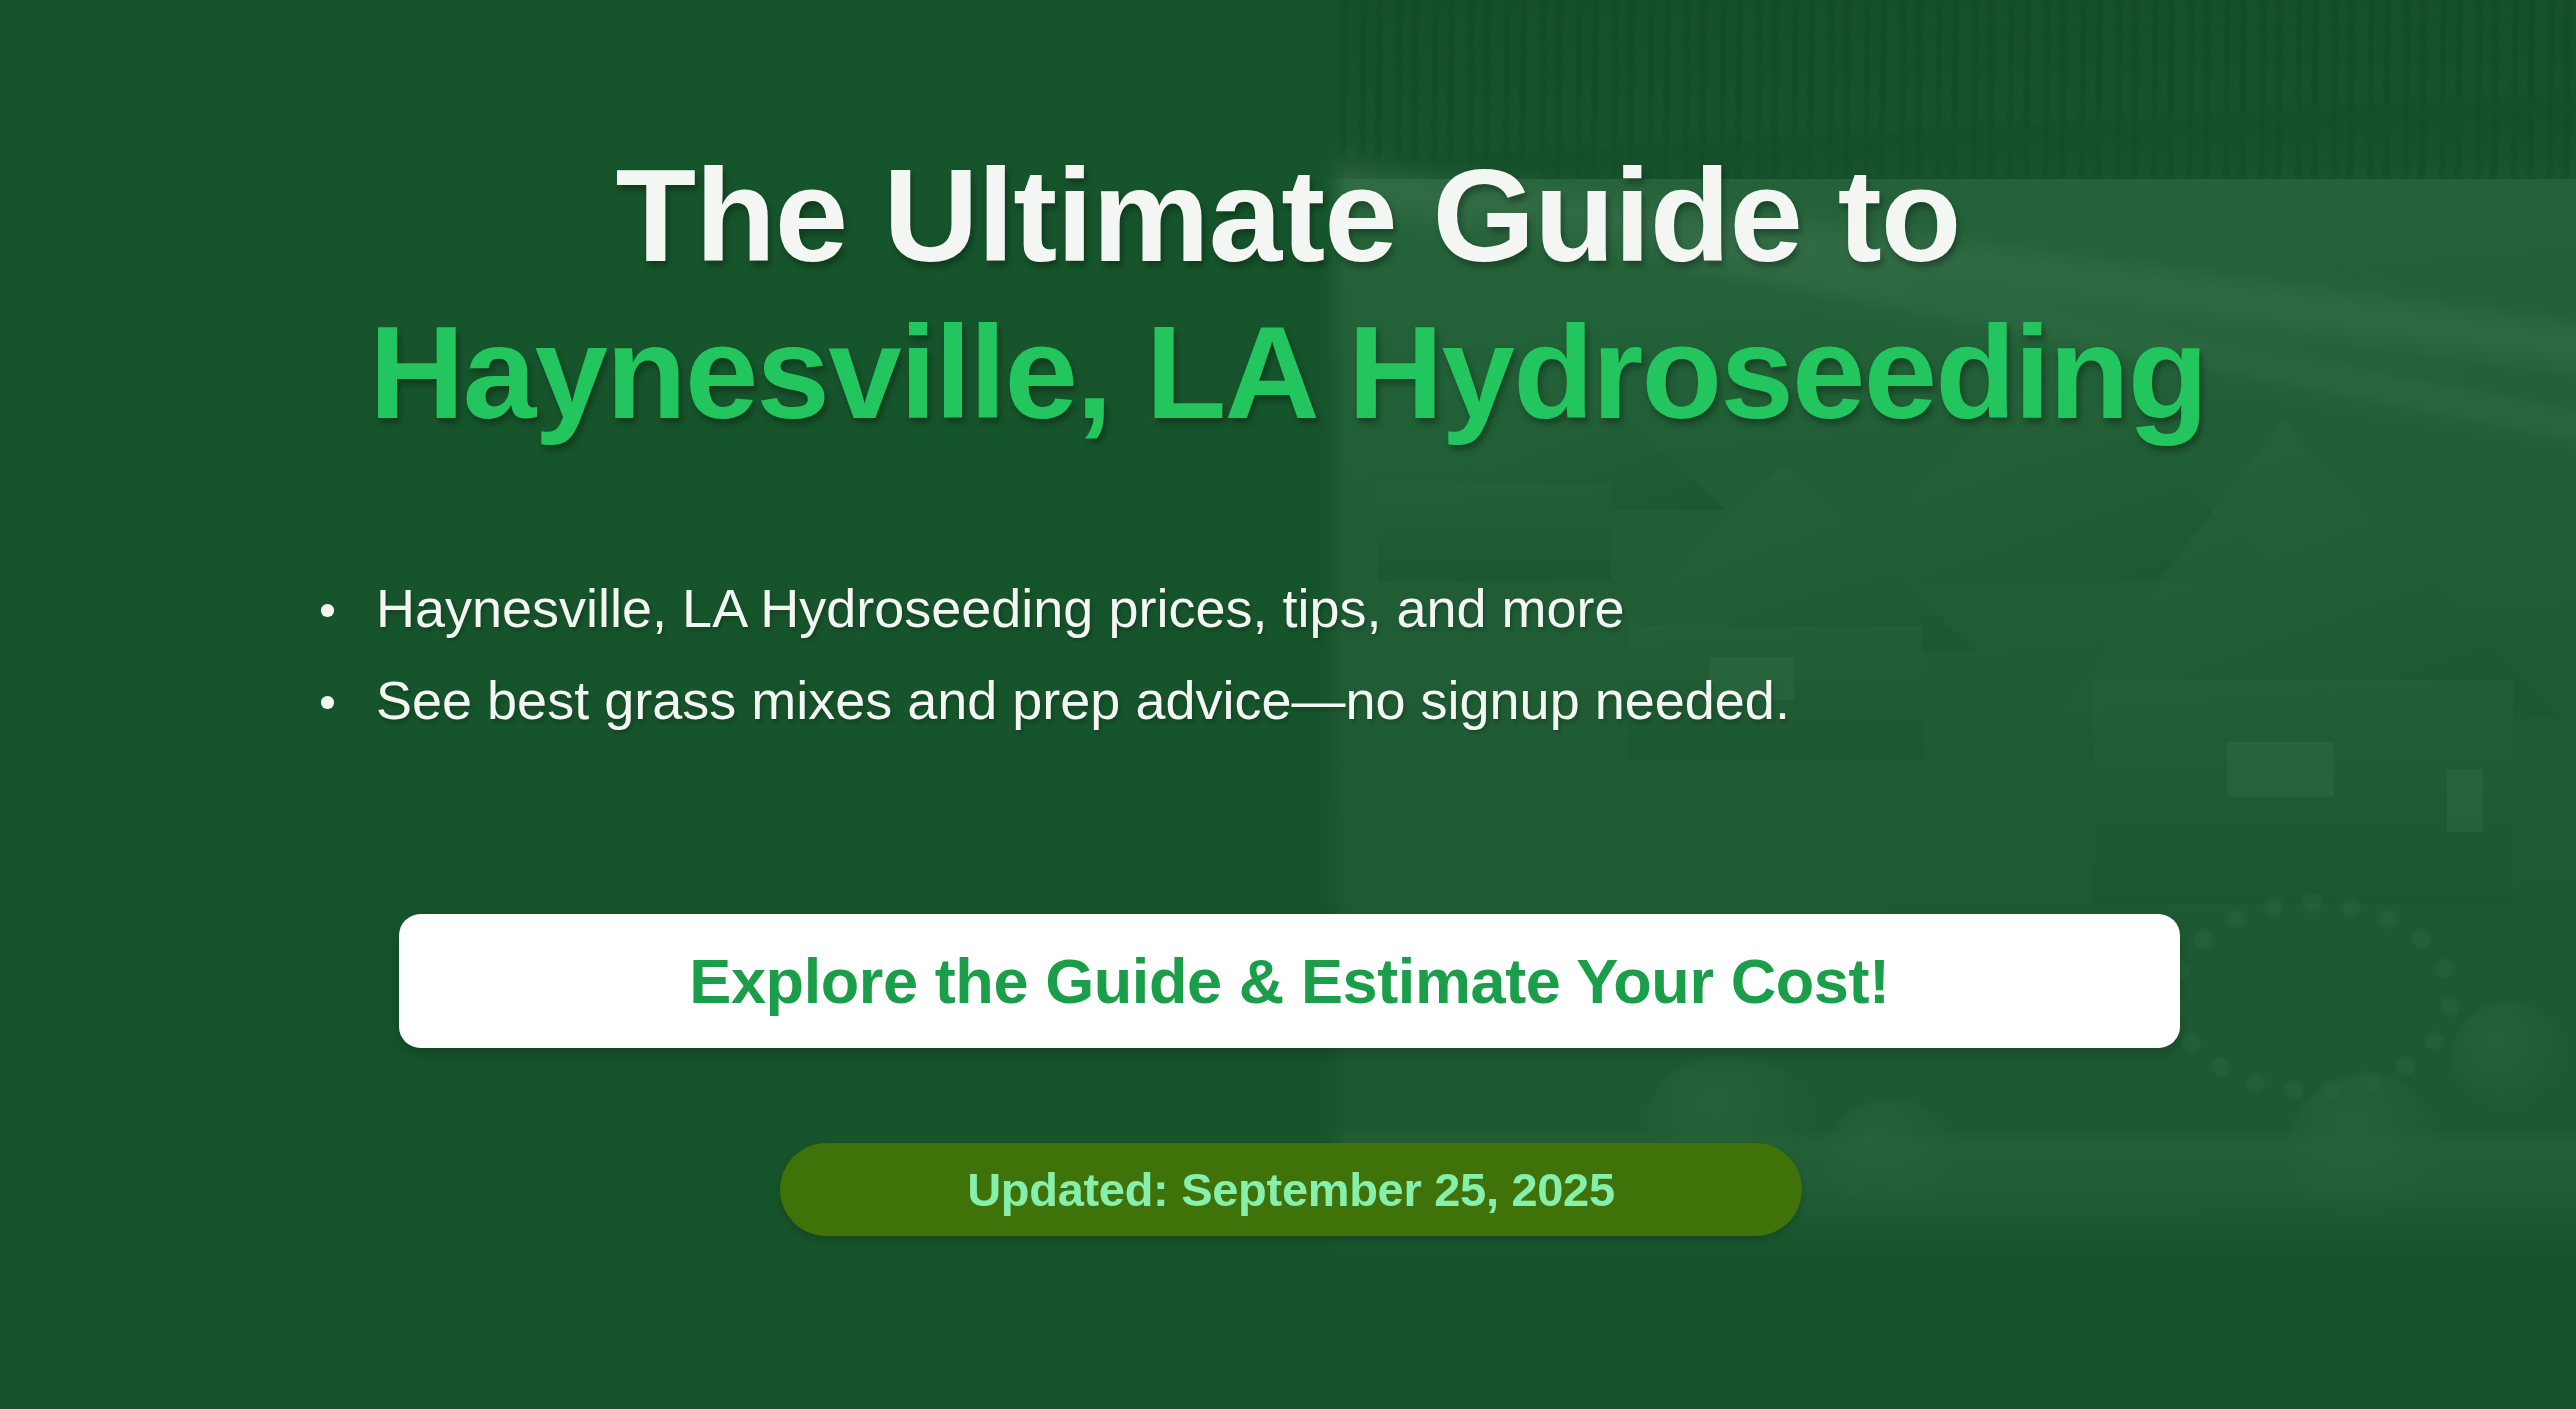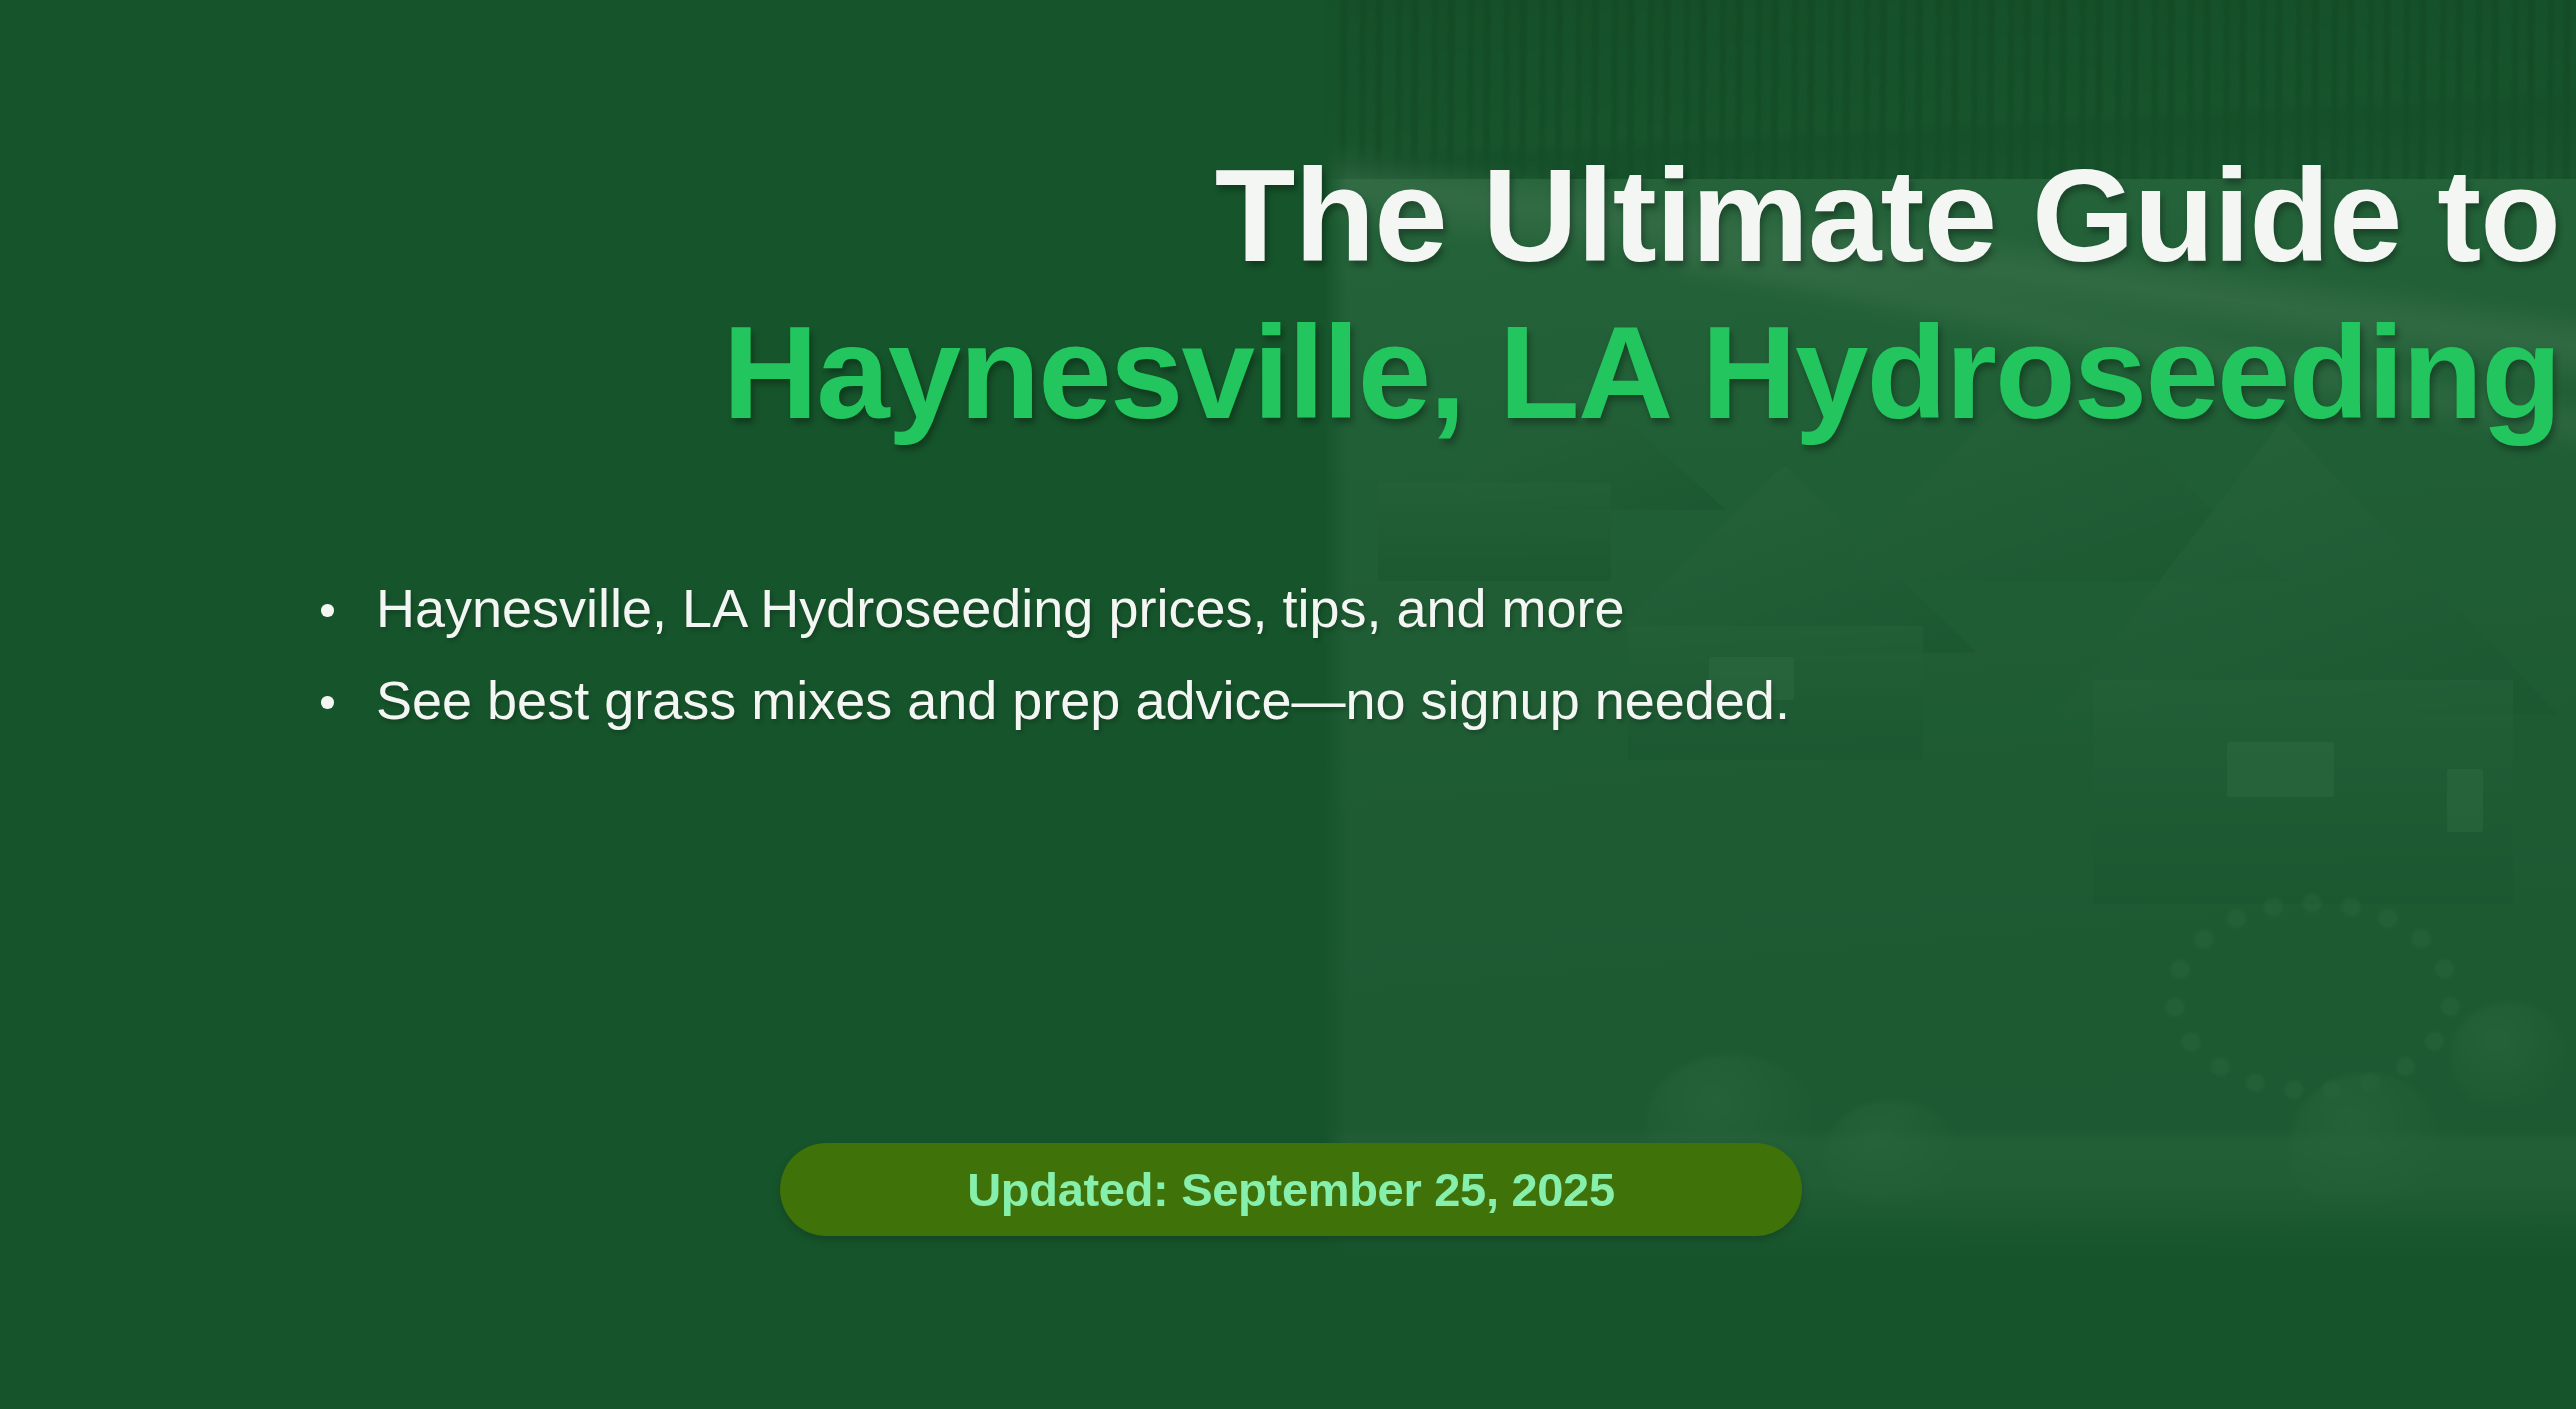--- a/index.html
+++ b/index.html
@@ -156,21 +156,21 @@
   .content {
     position: absolute;
     inset: 0;
     z-index: 5;
   }
 
   .title {
     position: absolute;
     left: 0; right: 0;
     top: 150px;
-    text-align: right;
+    text-align: center;
     font-weight: 700;
     font-size: 132px;
     line-height: 1.0;
     letter-spacing: -0.9px;
     color: #f4f6f3;
     text-shadow: 2.7px 4.5px 6.3px rgba(0,0,0,.30);
     padding: 0 16px;
   }
   .title .line2 {
     display: block;
@@ -296,18 +296,19 @@
     <h1 class="title">
       <span class="line1">The Ultimate Guide to</span>
       <span class="line2">Haynesville, LA Hydroseeding</span>
     </h1>
 
     <ul class="bullets">
       <li>Haynesville, LA Hydroseeding prices, tips, and more</li>
       <li>See best grass mixes and prep advice—no signup needed.</li>
     </ul>
 
+    <button class="cta">Explore the Guide &amp; Estimate Your Cost!</button>
 
     <div class="updated">Updated: September 25, 2025</div>
 
   </div>
 </div>
 
 
 </body></html>

